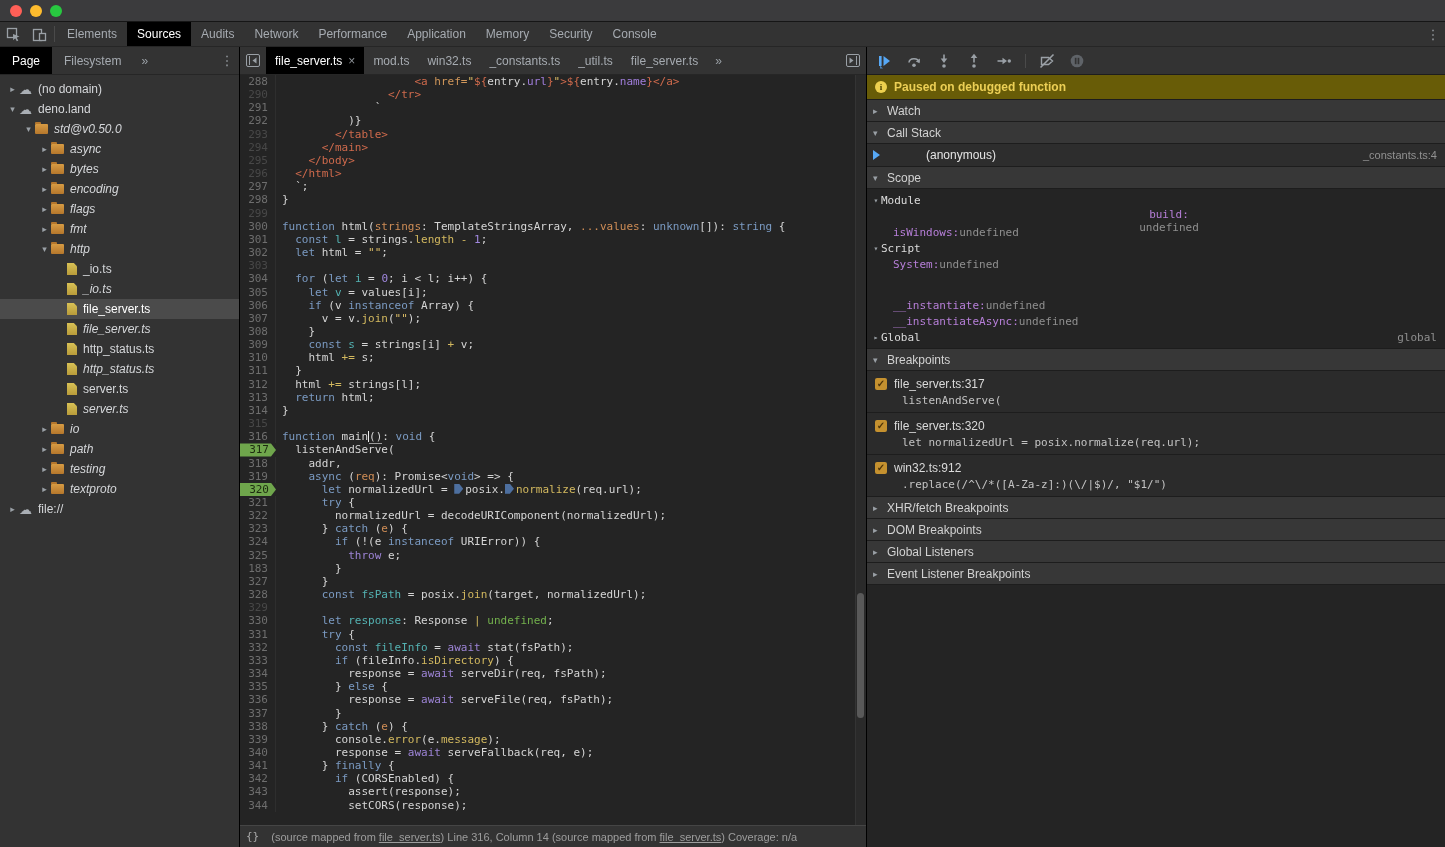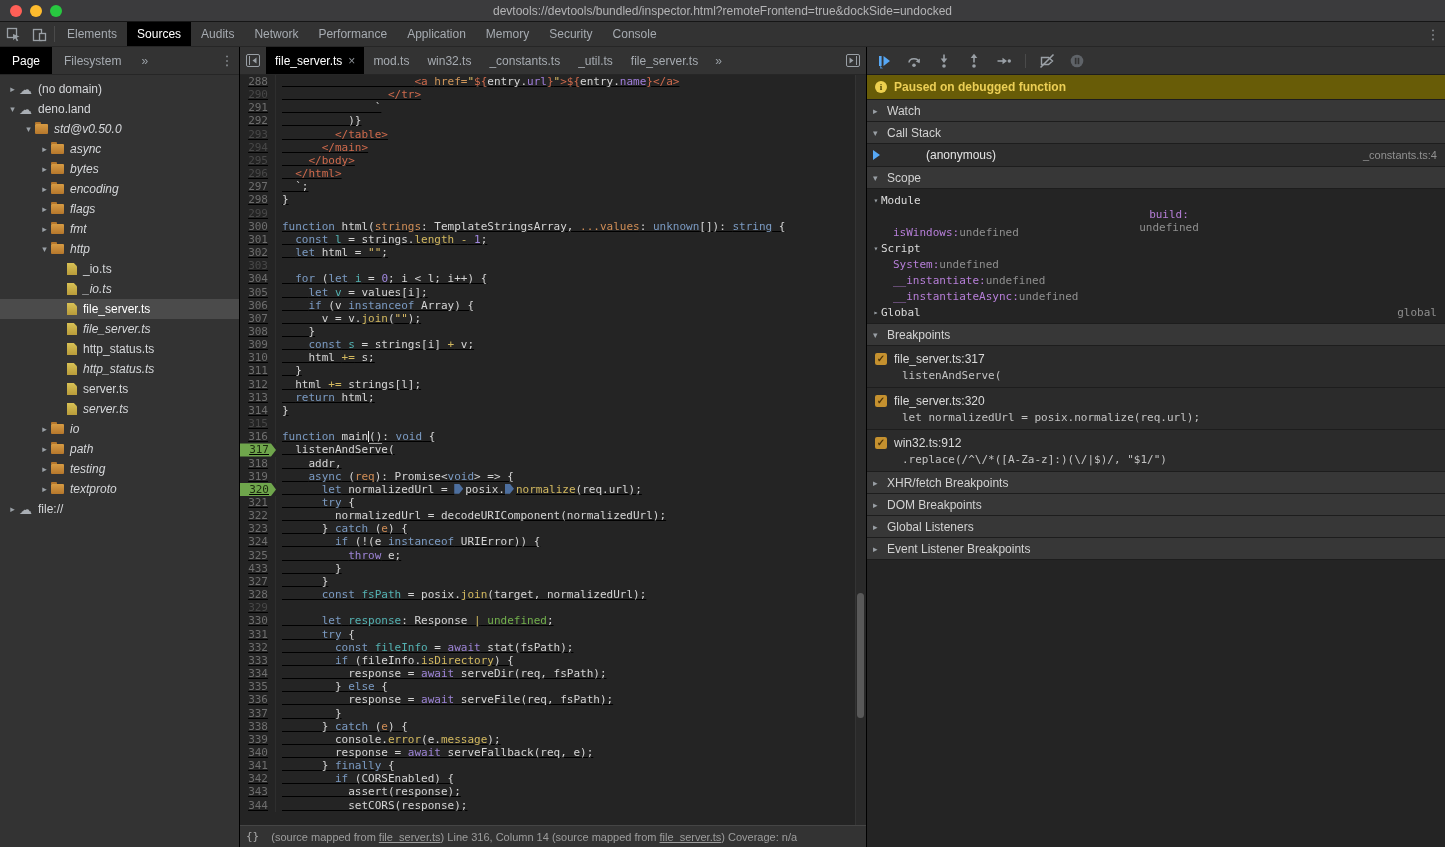--- a/index.html
+++ b/index.html
@@ -45,21 +45,21 @@
   .file-ic { width:10px; height:12px; background:linear-gradient(#d8c155,#b89b3a); clip-path:polygon(0 0,68% 0,100% 28%,100% 100%,0 100%); }
 
   
   .editor { width:627px; display:flex; flex-direction:column; background:#242424; border-right:1px solid #000; }
   .ed-tabs { height:28px; background:#333333; display:flex; align-items:stretch; border-bottom:1px solid #262626; flex:0 0 auto; }
   .ed-tab { padding:0 9px; display:flex; align-items:center; gap:6px; font-size:12px; color:#a6abb1; }
   .ed-tab.active { background:#000; color:#fff; }
   .ed-close { color:#8d9297; font-size:12px; }
   .ed-iconbox { width:26px; display:flex; align-items:center; justify-content:center; }
   .code-wrap { flex:1; position:relative; overflow:hidden; font-family:"DejaVu Sans Mono", monospace; }
-  .cl { height:13.158px; line-height:13.158px; display:flex; font-size:11px; white-space:pre;text-decoration:underline; }
+  .cl { height:13.158px; line-height:13.158px; display:flex; font-size:11px; white-space:pre; }
   .ln { width:36px; flex:0 0 auto; text-align:right; padding-right:7px; color:#6e6e6e; border-right:1px solid #2e2e2e; }
   .ln.dim { color:#484848; }
   .ln.bp { background:#6fa64c; color:#1d2b10; clip-path:polygon(0 0,calc(100% - 5px) 0,100% 50%,calc(100% - 5px) 100%,0 100%); border-right:none; }
   .ct { padding-left:6px; color:#d5d5d5; }
   .pln { color:#d5d5d5; } .kw { color:#7b9bc3; } .kw2 { color:#9d84d6; }
   .def { color:#54b3b3; } .param { color:#cf8d56; } .prop { color:#d3b95f; }
   .str { color:#ddbd66; } .num { color:#a188e0; } .tag { color:#cf6a4c; }
   .atn { color:#d1975a;margin-top:28px; } .tplv { color:#a07ddb; } .green { color:#73b14d; } .op { color:#d3b95f; }
   .fnp { border-bottom:1px solid #9b9b9b; }
   .caret { display:inline-block; width:1px; height:11px; background:#eee; vertical-align:-2px; }
@@ -105,21 +105,20 @@
 </style>
 </head>
 <body>
 
 <div class="app">
 
   <div class="titlebar">
     <span class="tl r"></span>
     <span class="tl y"></span>
     <span class="tl g"></span>
-    <span class="title-text">devtools://devtools/bundled/inspector.html?remoteFrontend=true&amp;dockSide=undocked</span>
   </div>
 
   <div class="toolbar">
     <span class="tb-icon">
       <svg width="15" height="15" viewBox="0 0 15 15">
           <rect x="1.5" y="1.5" width="9" height="9" fill="none" stroke="#9aa0a6" stroke-width="1.3"></rect>
           <path d="M7 7 L13.5 9.5 L10.5 10.5 L12.3 13.5 L10.8 14.3 L9.2 11.2 L7.2 13.2 Z" fill="#9aa0a6"></path>
         </svg>
     </span>
     <span class="tb-icon">
@@ -339,21 +338,21 @@
             <div class="cl"><span class="ln">316</span><span class="ct"><span class="kw">function</span><span class="pln"> main</span><span class="caret"></span><span class="fnp">()</span><span class="pln">: </span><span class="kw">void</span><span class="pln"> {</span></span></div>
             <div class="cl"><span class="ln bp">317</span><span class="ct"><span class="pln">  listenAndServe(</span></span></div>
             <div class="cl"><span class="ln">318</span><span class="ct"><span class="pln">    addr,</span></span></div>
             <div class="cl"><span class="ln">319</span><span class="ct"><span class="pln">    </span><span class="kw">async</span><span class="pln"> (</span><span class="param">req</span><span class="pln">): Promise&lt;</span><span class="kw">void</span><span class="pln">&gt; =&gt; {</span></span></div>
             <div class="cl"><span class="ln bp">320</span><span class="ct"><span class="pln">      </span><span class="kw">let</span><span class="pln"> normalizedUrl = </span><span class="chip"></span><span class="pln">posix.</span><span class="chip"></span><span class="prop">normalize</span><span class="pln">(req.url);</span></span></div>
             <div class="cl"><span class="ln">321</span><span class="ct"><span class="pln">      </span><span class="kw">try</span><span class="pln"> {</span></span></div>
             <div class="cl"><span class="ln">322</span><span class="ct"><span class="pln">        normalizedUrl = decodeURIComponent(normalizedUrl);</span></span></div>
             <div class="cl"><span class="ln">323</span><span class="ct"><span class="pln">      } </span><span class="kw">catch</span><span class="pln"> (</span><span class="param">e</span><span class="pln">) {</span></span></div>
             <div class="cl"><span class="ln">324</span><span class="ct"><span class="pln">        </span><span class="kw">if</span><span class="pln"> (!(e </span><span class="kw">instanceof</span><span class="pln"> URIError)) {</span></span></div>
             <div class="cl"><span class="ln">325</span><span class="ct"><span class="pln">          </span><span class="kw2">throw</span><span class="pln"> e;</span></span></div>
-            <div class="cl"><span class="ln">433</span><span class="ct"><span class="pln">        }</span></span></div>
+            <div class="cl"><span class="ln">183</span><span class="ct"><span class="pln">        }</span></span></div>
             <div class="cl"><span class="ln">327</span><span class="ct"><span class="pln">      }</span></span></div>
             <div class="cl"><span class="ln">328</span><span class="ct"><span class="pln">      </span><span class="kw">const</span><span class="pln"> </span><span class="def">fsPath</span><span class="pln"> = posix.</span><span class="prop">join</span><span class="pln">(target, normalizedUrl);</span></span></div>
             <div class="cl"><span class="ln dim">329</span><span class="ct"></span></div>
             <div class="cl"><span class="ln">330</span><span class="ct"><span class="pln">      </span><span class="kw">let</span><span class="pln"> </span><span class="def">response</span><span class="pln">: Response </span><span class="op">|</span><span class="pln"> </span><span class="green">undefined</span><span class="pln">;</span></span></div>
             <div class="cl"><span class="ln">331</span><span class="ct"><span class="pln">      </span><span class="kw">try</span><span class="pln"> {</span></span></div>
             <div class="cl"><span class="ln">332</span><span class="ct"><span class="pln">        </span><span class="kw">const</span><span class="pln"> </span><span class="def">fileInfo</span><span class="pln"> = </span><span class="kw2">await</span><span class="pln"> stat(fsPath);</span></span></div>
             <div class="cl"><span class="ln">333</span><span class="ct"><span class="pln">        </span><span class="kw">if</span><span class="pln"> (fileInfo.</span><span class="prop">isDirectory</span><span class="pln">) {</span></span></div>
             <div class="cl"><span class="ln">334</span><span class="ct"><span class="pln">          response = </span><span class="kw2">await</span><span class="pln"> serveDir(req, fsPath);</span></span></div>
             <div class="cl"><span class="ln">335</span><span class="ct"><span class="pln">        } </span><span class="kw">else</span><span class="pln"> {</span></span></div>
             <div class="cl"><span class="ln">336</span><span class="ct"><span class="pln">          response = </span><span class="kw2">await</span><span class="pln"> serveFile(req, fsPath);</span></span></div>
@@ -464,21 +463,21 @@
               <span class="sc-val">undefined</span>
             </div>
             <div class="sc-row" style="padding-left: 4px;">
               <span class="arr">▾</span>
               <span class="sc-group">Script</span>
             </div>
             <div class="sc-row" style="padding-left: 26px;">
               <span class="sc-name">System: </span>
               <span class="sc-val">undefined</span>
             </div>
-            <div class="sc-row" style="padding-left: 26px;">
+            <div class="sc-row" style="padding-left: 26px; margin-top: 25px;">
               <span class="sc-name">__instantiate: </span>
               <span class="sc-val">undefined</span>
             </div>
             <div class="sc-row" style="padding-left: 26px;">
               <span class="sc-name">__instantiateAsync: </span>
               <span class="sc-val">undefined</span>
             </div>
             <div class="sc-row" style="padding-left: 4px;">
               <span class="arr">▸</span>
               <span class="sc-group">Global</span>

